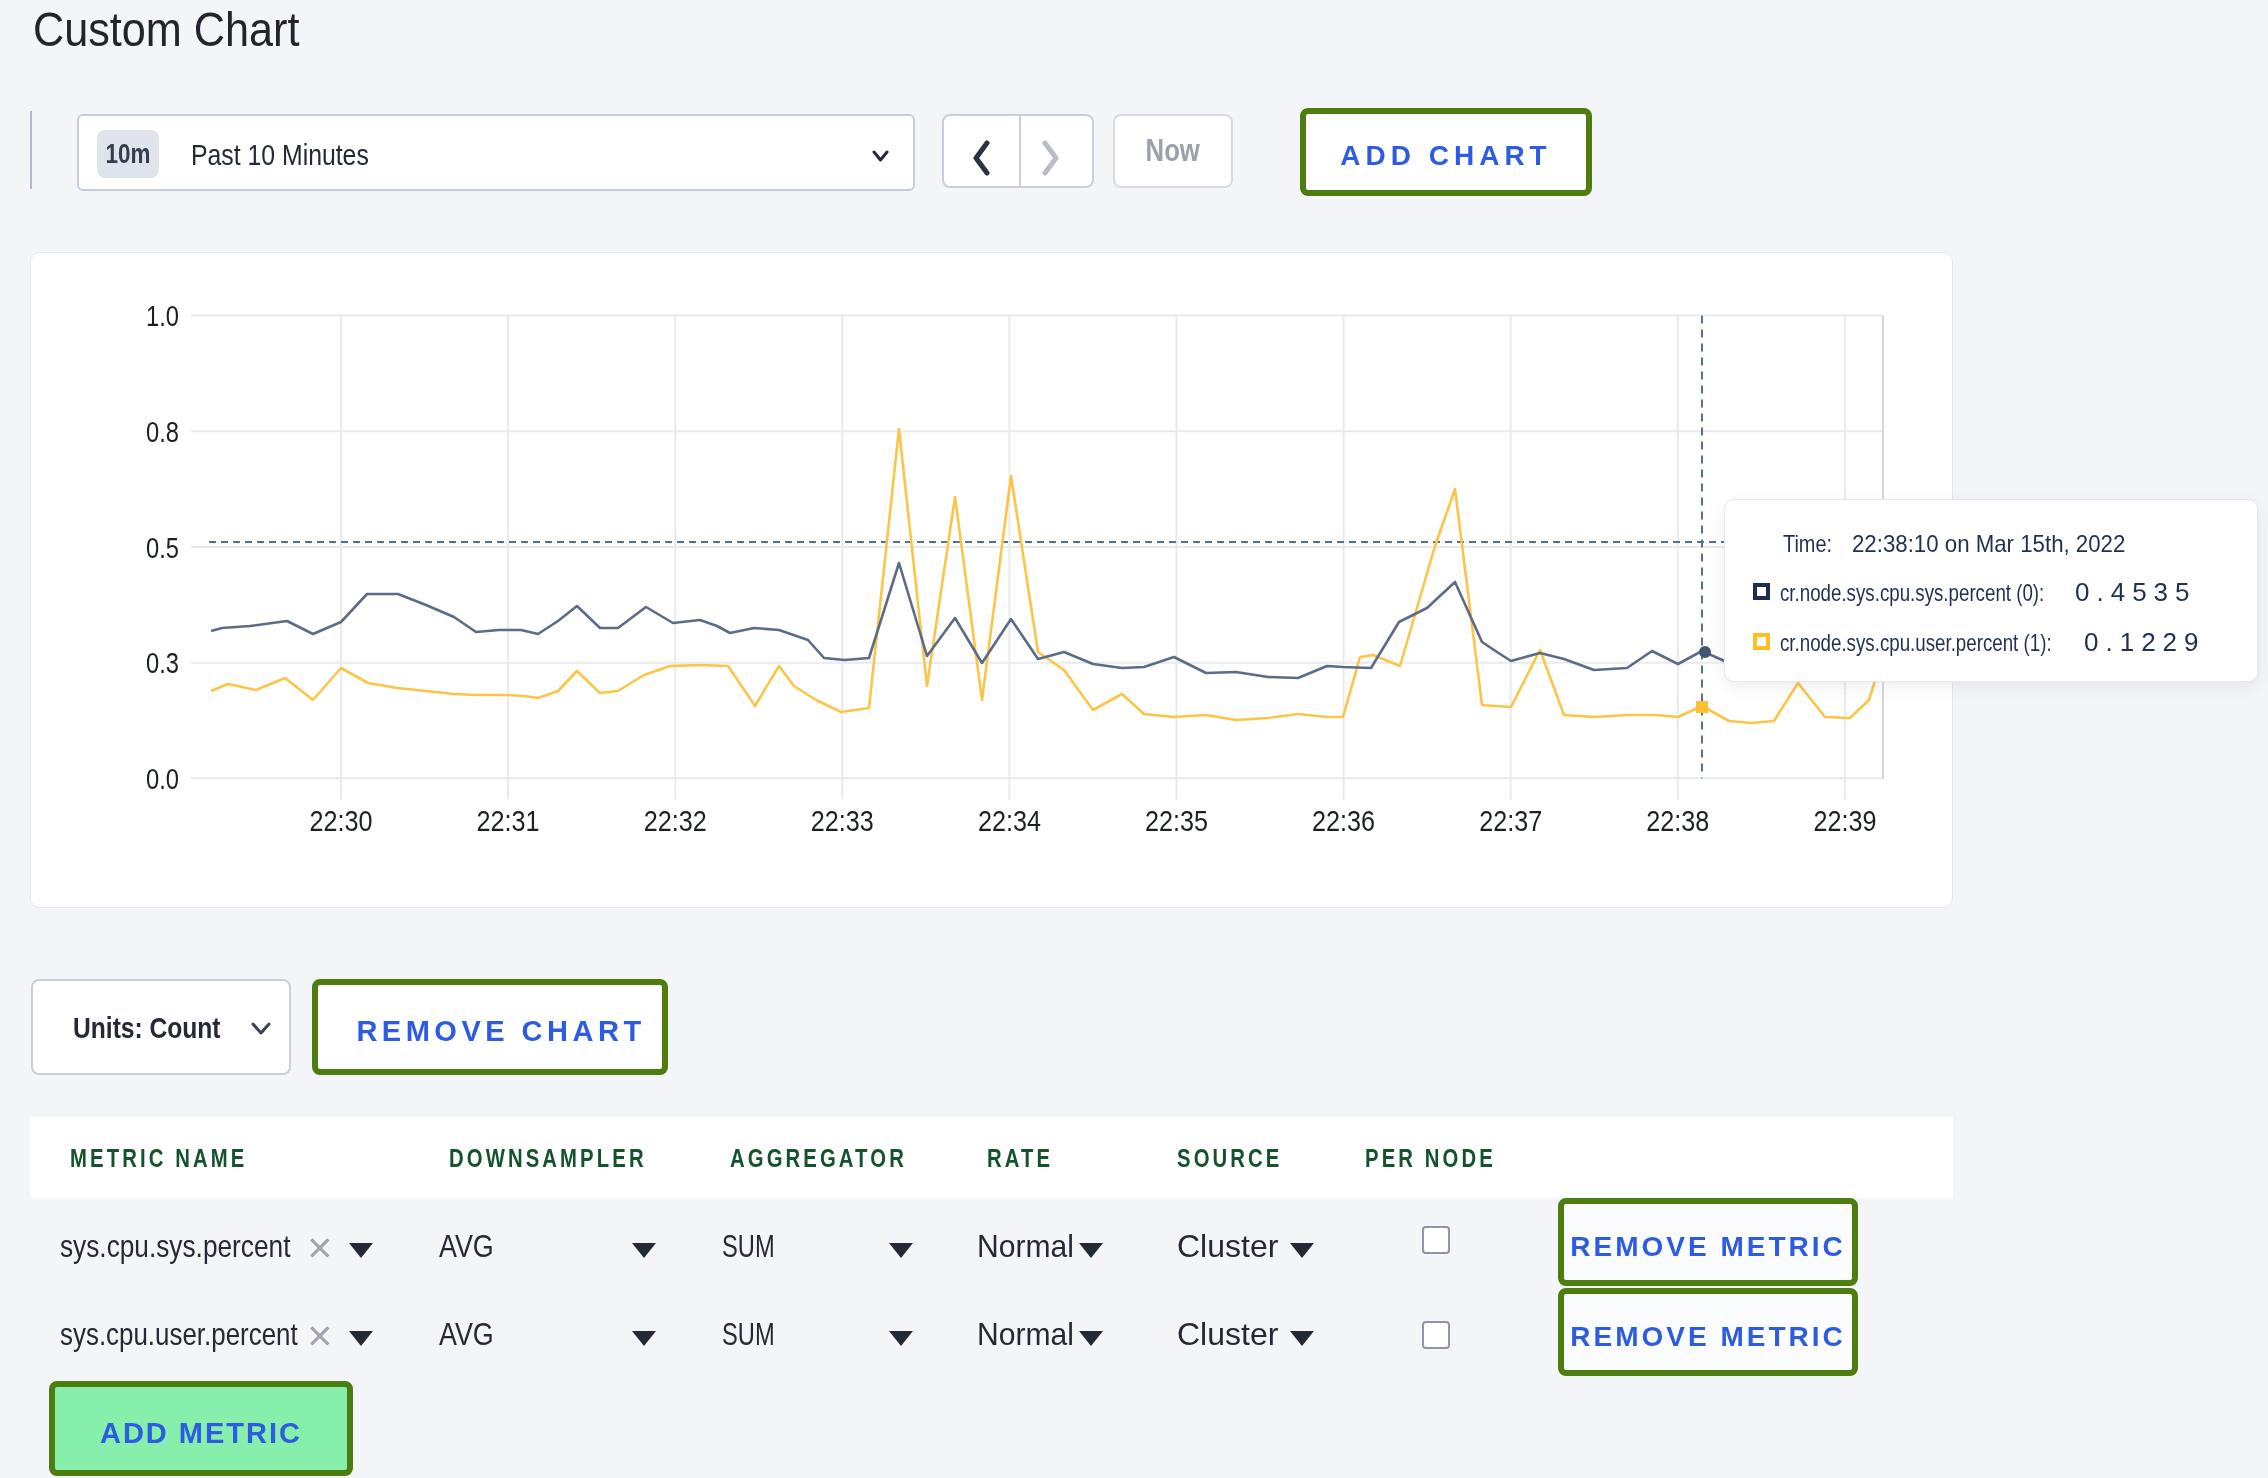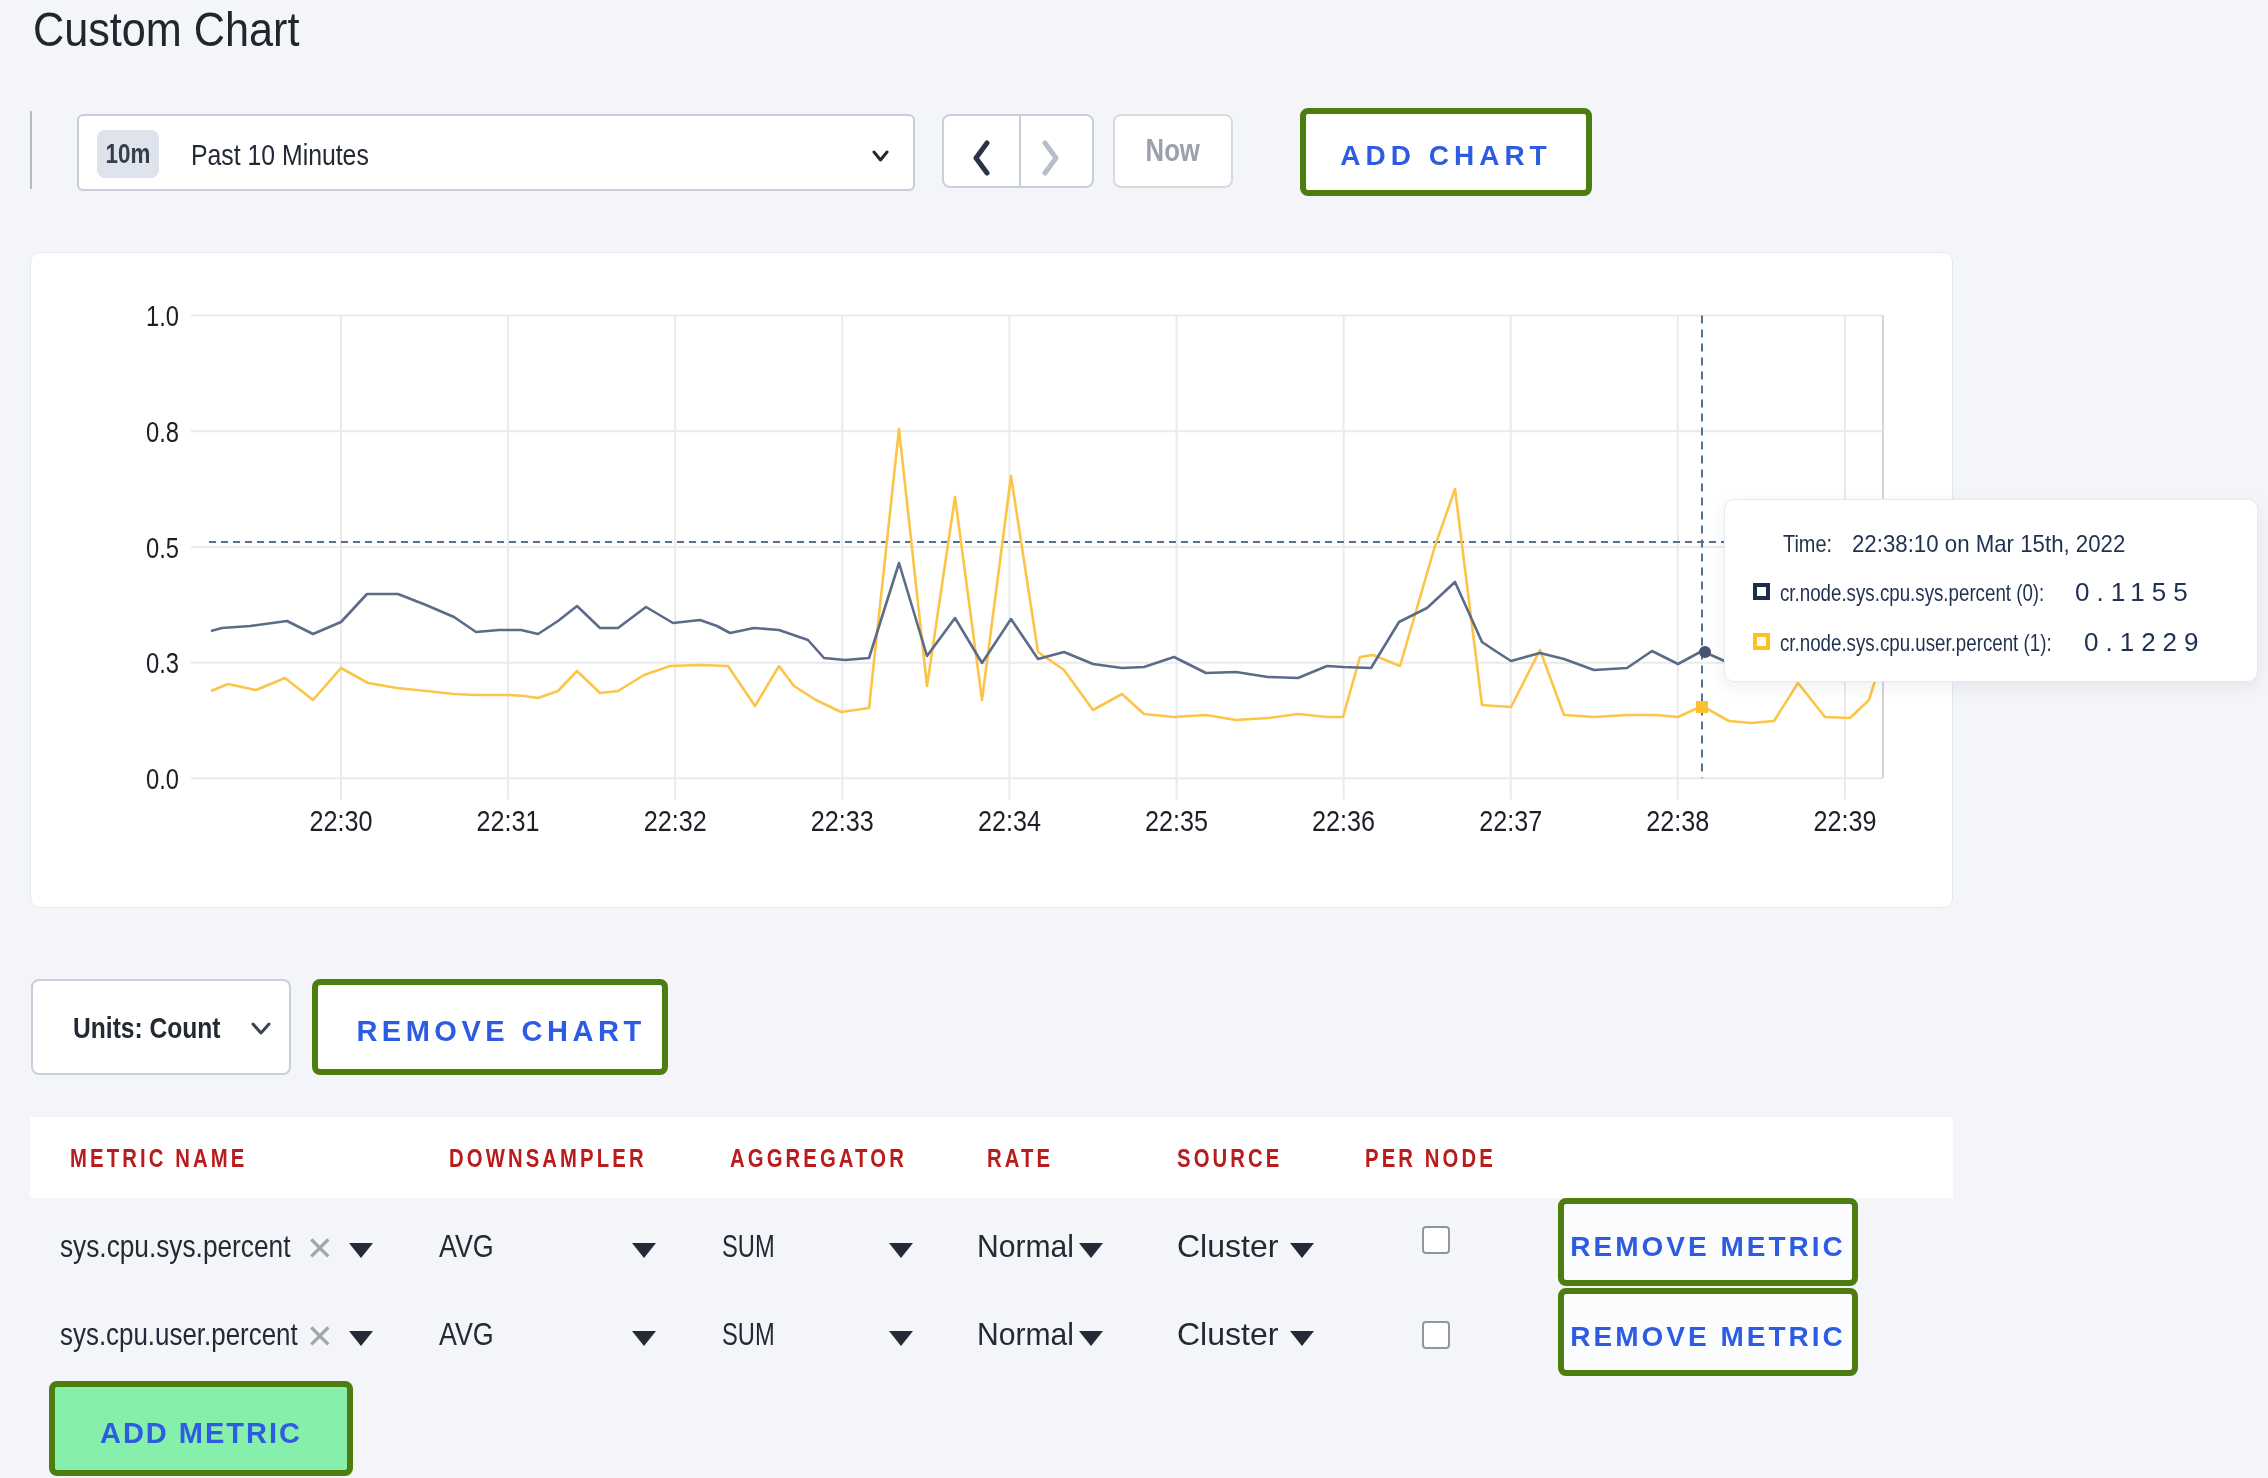--- a/index.html
+++ b/index.html
@@ -45,21 +45,21 @@
   .mono { font-size:26px !important; letter-spacing:7px; }
   .sq { position:absolute; width:17px; height:17px; border:4px solid #1c2d4f; background:#fff; }
   .sq.y { border-color:#fdc021; }
 
   .unitsel { position:absolute; left:31px; top:979px; width:260px; height:96px; background:#fff; border:2px solid #c9cfda; border-radius:8px; }
   .unitsel .t { position:absolute; left:40px; top:30px; font-size:30px; font-weight:700; color:#242a35; }
   .unitsel .t .sx { transform:scaleX(0.82); }
   .removechart { position:absolute; left:312px; top:979px; width:356px; height:96px; font-size:29px; letter-spacing:4.5px; line-height:92px; padding-left:22px; }
 
   .thead { position:absolute; left:30px; top:1117px; width:1923px; height:81px; background:#fff; }
-  .th { position:absolute; top:26px; font-size:26px; font-weight:700; letter-spacing:4px; color:#b91c1c; }
+  .th { position:absolute; top:26px; font-size:26px; font-weight:700; letter-spacing:4px; color:#14532d; }
   .th .sx { transform:scaleX(0.78); }
 
   .cell { position:absolute; font-size:32px; color:#242a35; white-space:nowrap; }
   .caret { position:absolute; width:0; height:0; border-left:12px solid transparent; border-right:12px solid transparent; border-top:15px solid #242a35; }
   .x { position:absolute; font-size:33px; color:#a0a5ae; }
   .cb { position:absolute; width:28px; height:28px; background:#fff; border:2px solid #8f96a1; border-radius:4px; }
   .rmbtn { position:absolute; left:1558px; width:300px; height:88px; background:#fbfcfd; font-size:28px; letter-spacing:3px; line-height:86px; }
   .addmetric { position:absolute; left:49px; top:1381px; width:304px; height:95px; background:#86efac; font-size:29px; letter-spacing:2px; line-height:92px; }
 </style>
 </head>
@@ -127,21 +127,21 @@
     <path d="M211 631L222 628L250 626L287 621L313 634L341 622L367 594L398 594L426 605L454 617L476 632L499 630L521 630L538 634L558 621L577 606L600 628L618 628L646 607L673 623L700 620L717 626L730 633L754 628L779 630L808 640L824 658L845 660L869 658L899 563L927 656L955 618L982 663L1011 619L1038 659L1064 652L1093 664L1122 668L1144 667L1174 657L1206 673L1236 672L1268 677L1298 678L1327 666L1343 667L1371 668L1399 622L1427 608L1455 582L1482 642L1497 652L1511 661L1540 653L1564 659L1594 670L1627 668L1652 651L1678 664L1702 651L1729 663L1757 667L1785 660L1813 665L1841 662L1883 658" fill="none" stroke="#5c6b88" stroke-width="2.6" stroke-linejoin="round"></path>
     <circle cx="1705" cy="652" r="6" fill="#44536f"></circle>
     <rect x="1696" y="701" width="12" height="12" fill="#fcc030"></rect>
   </svg>
 
   <div class="tooltip">
     <div class="t" style="left:58px; top:30px;"><b><span class="sx" style="transform:scaleX(0.83)">Time:</span></b></div>
     <div class="t" style="left:127px; top:30px;"><span class="sx" style="transform:scaleX(0.927)">22:38:10 on Mar 15th, 2022</span></div>
     <div class="sq" style="left:28px; top:83px;"></div>
     <div class="t" style="left:55px; top:79px;"><b><span class="sx" style="transform:scaleX(0.78)">cr.node.sys.cpu.sys.percent (0):</span></b></div>
-    <div class="t mono" style="left:350px; top:77px;">0.1155</div>
+    <div class="t mono" style="left:350px; top:77px;">0.4535</div>
     <div class="sq y" style="left:28px; top:133px;"></div>
     <div class="t" style="left:55px; top:129px;"><b><span class="sx" style="transform:scaleX(0.78)">cr.node.sys.cpu.user.percent (1):</span></b></div>
     <div class="t mono" style="left:359px; top:127px;">0.1229</div>
   </div>
 
   <div class="unitsel">
     <div class="t"><span class="sx">Units: Count</span></div>
     <svg class="abs" style="left:218px;top:41px" width="20" height="14" viewBox="0 0 20 14">
       <polyline points="2,2 10,11 18,2" fill="none" stroke="#3a4352" stroke-width="3" stroke-linecap="round" stroke-linejoin="round"></polyline>
     </svg>

